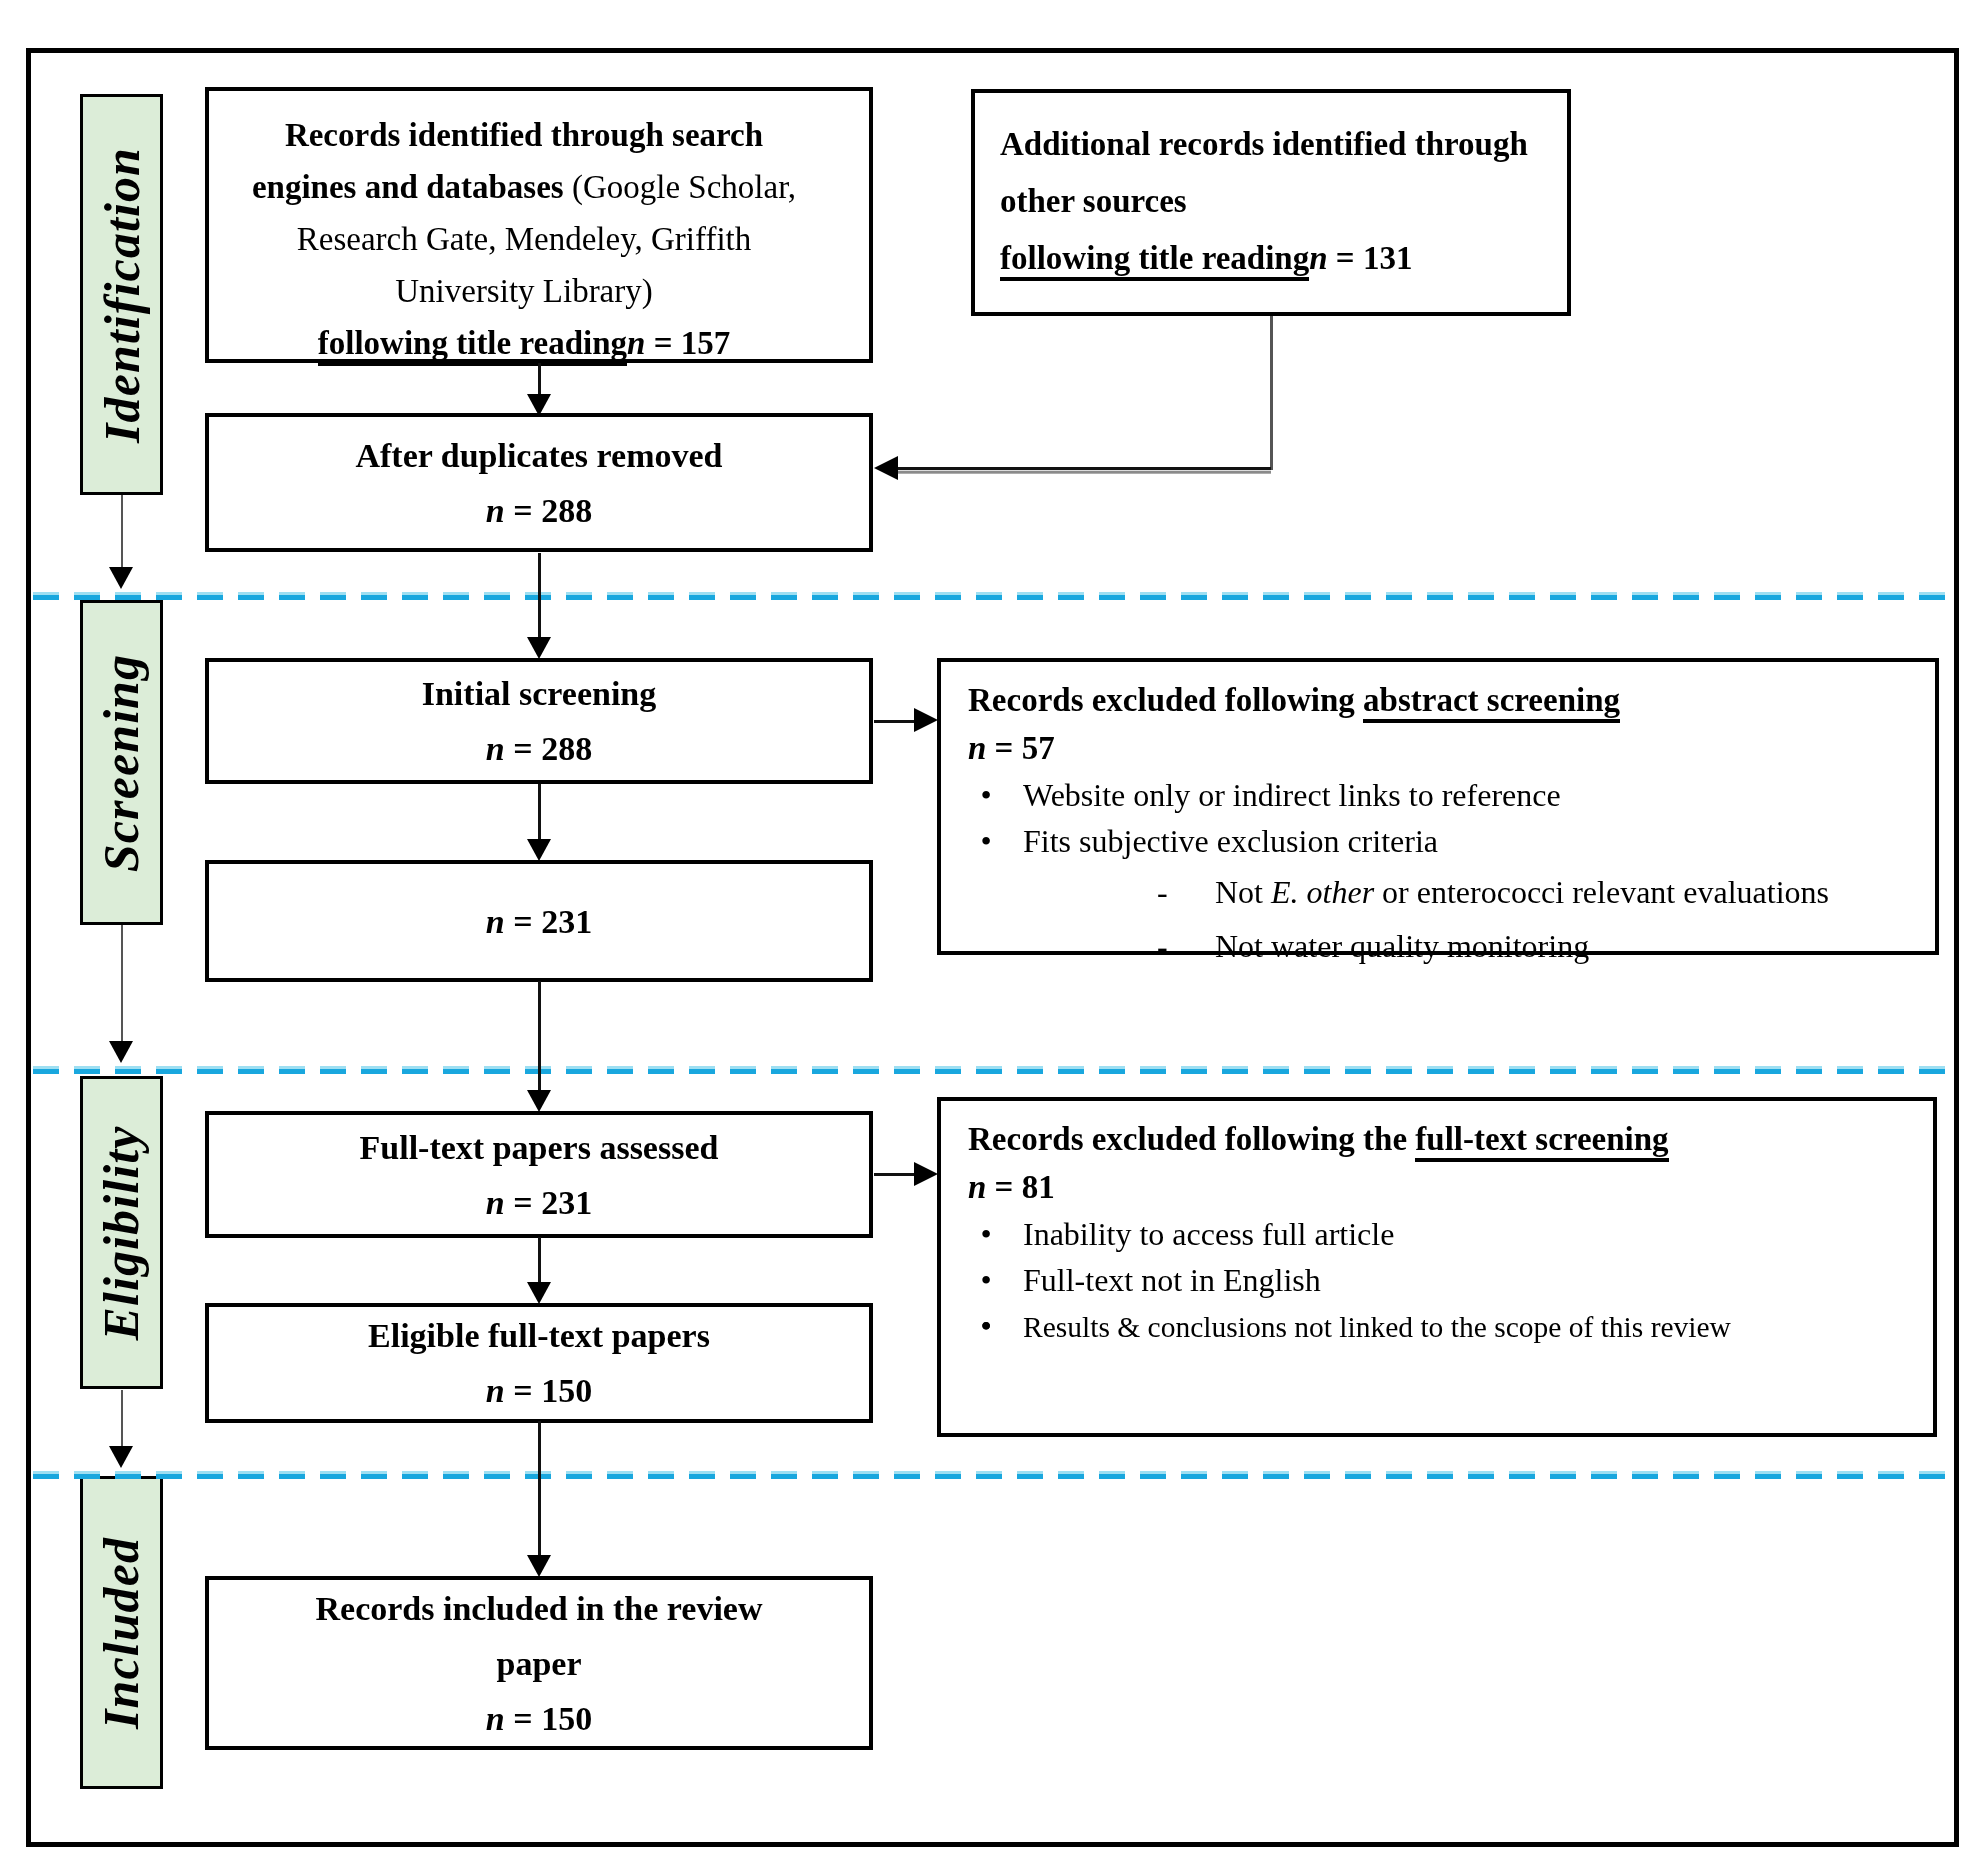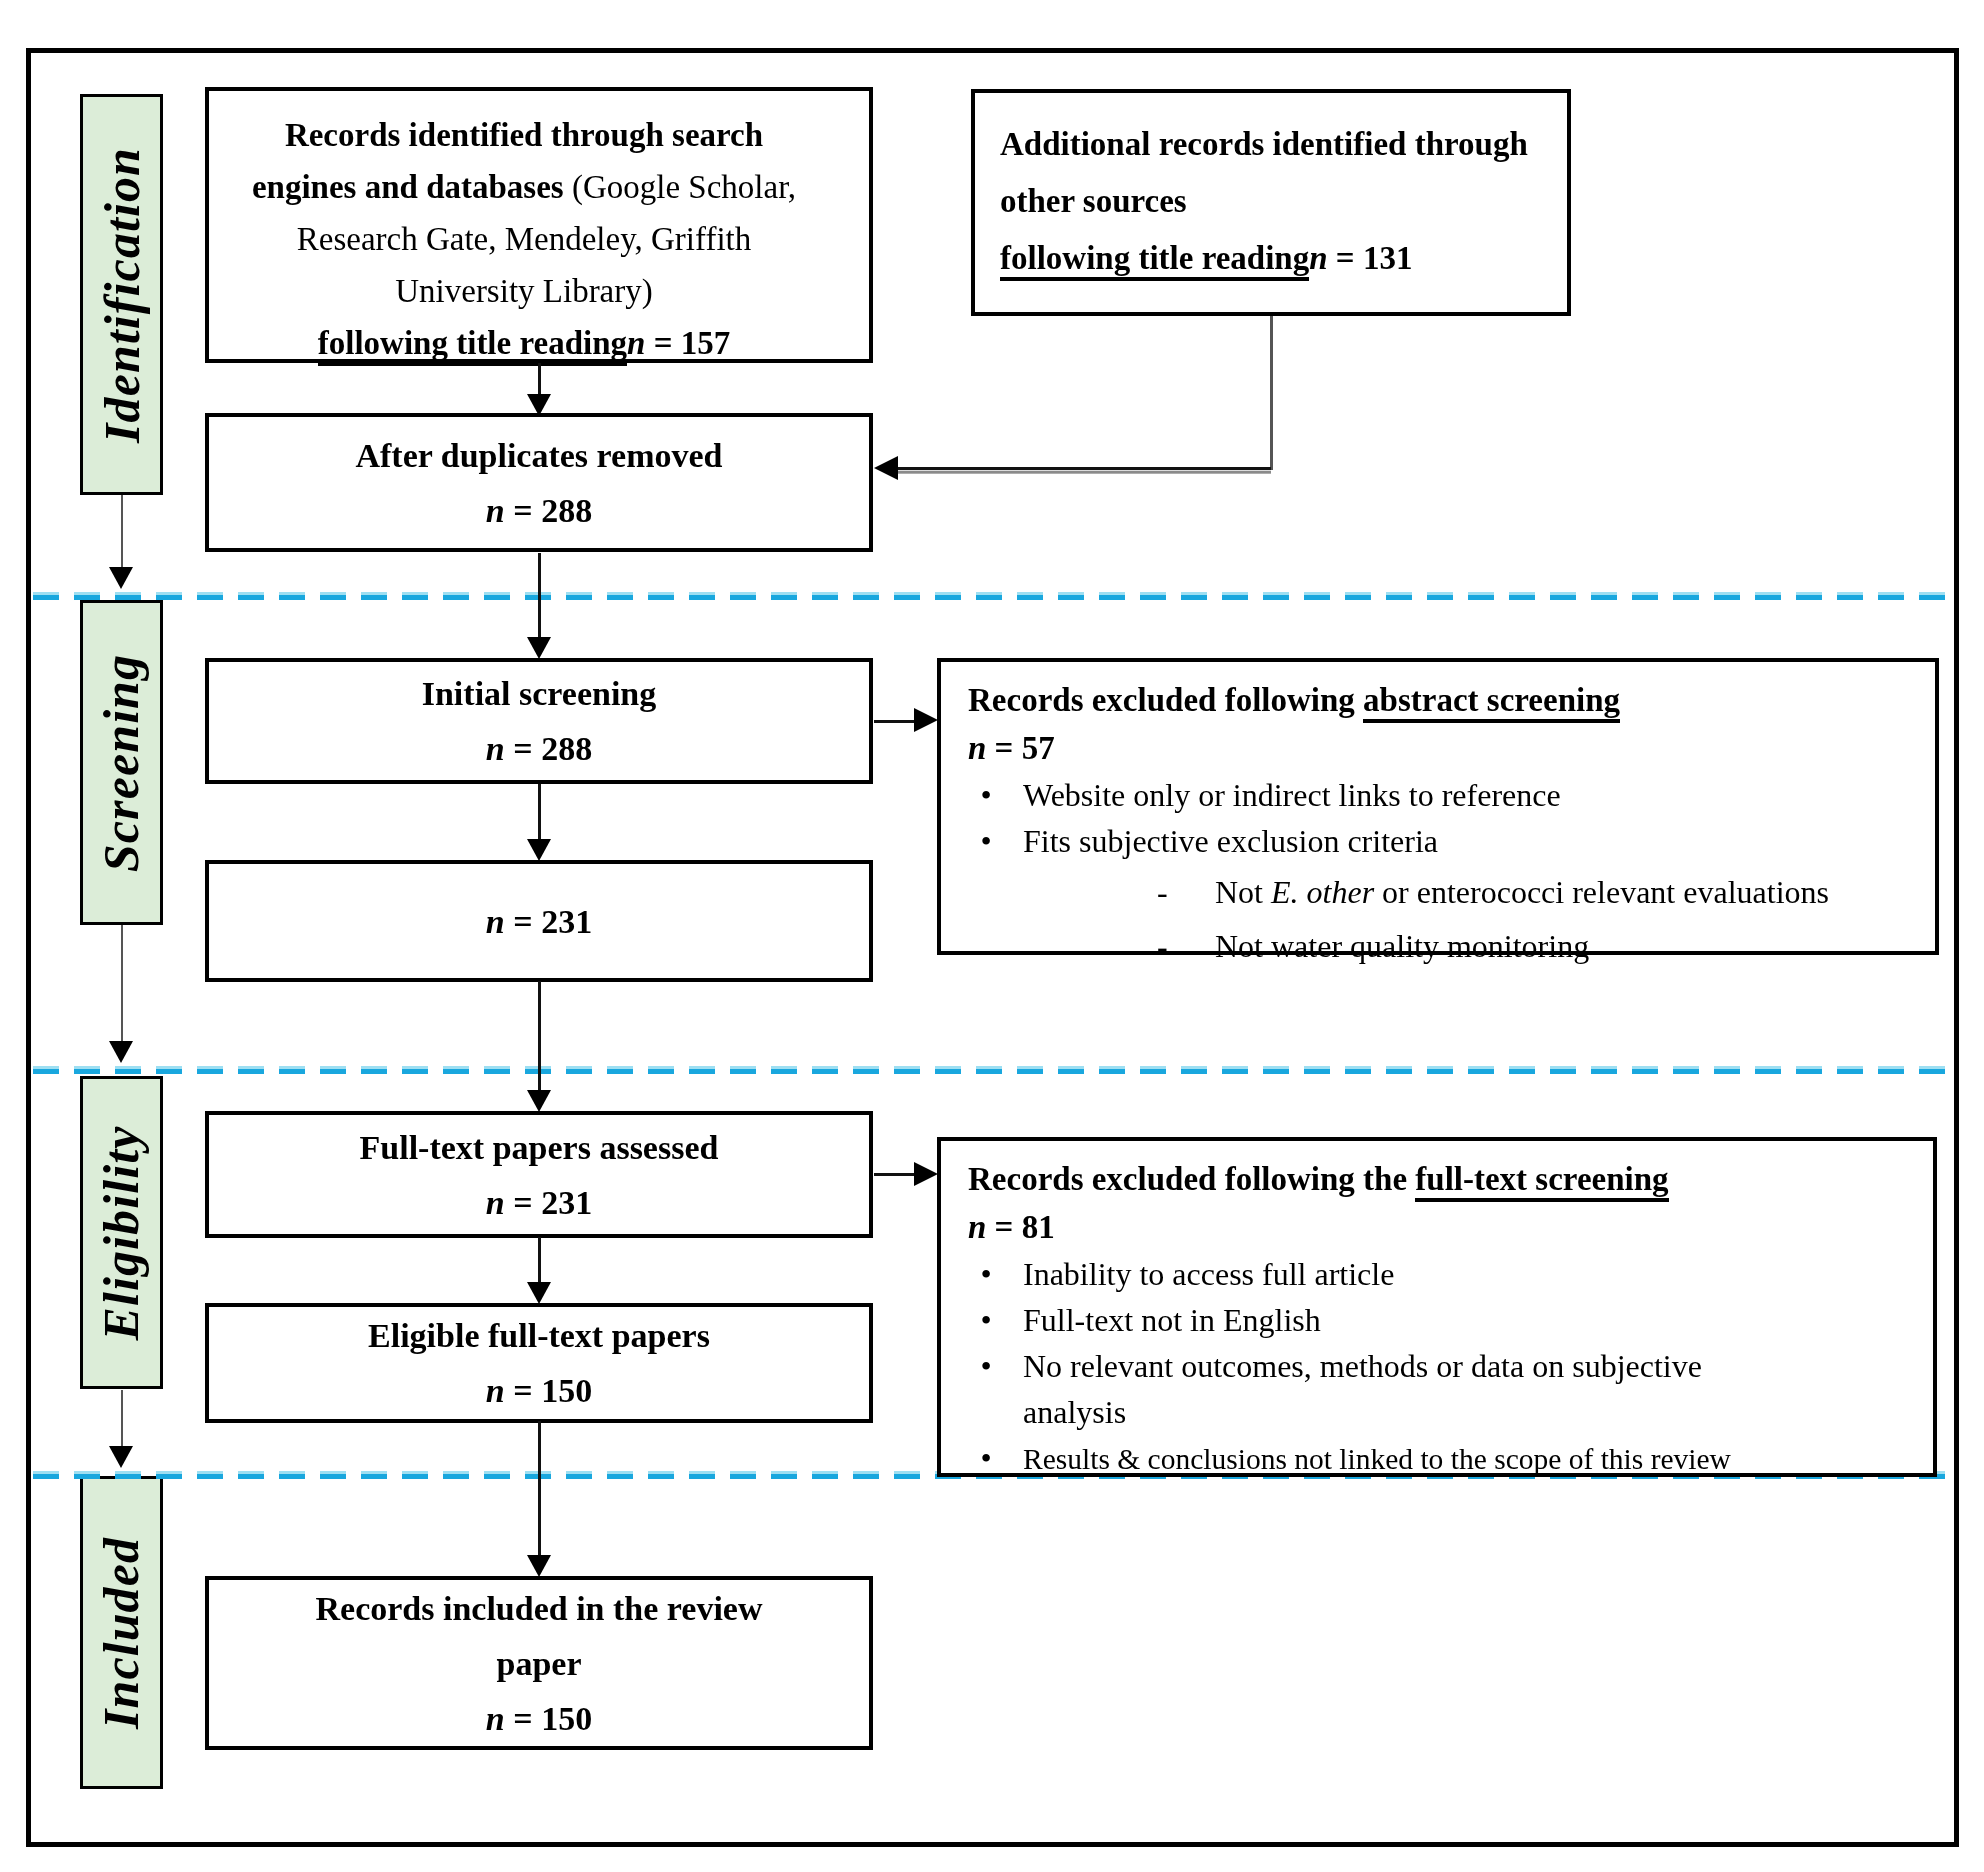--- a/index.html
+++ b/index.html
@@ -128,28 +128,28 @@
     <div class="excl-title">
       <span>Records excluded following </span><span class="u">abstract screening</span>
     </div>
     <div class="excl-n"><span class="n-it">n</span><span> = </span><span>57</span></div>
     <div class="brow"><span class="marker">•</span><span>Website only or indirect links to reference</span></div>
     <div class="brow"><span class="marker">•</span><span>Fits subjective exclusion criteria</span></div>
     <div class="srow"><span class="marker">-</span><span><span>Not </span><span class="it">E. other</span><span> or enterococci relevant evaluations</span></span></div>
     <div class="srow"><span class="marker">-</span><span>Not water quality monitoring</span></div>
   </div>
 
-  <div class="excl" style="left:937px;top:1097px;width:1000px;height:340px;margin-top:40px;">
+  <div class="excl" style="left:937px;top:1097px;width:1000px;height:340px;">
     <div class="excl-title">
       <span>Records excluded following the </span><span class="u">full-text screening</span>
     </div>
     <div class="excl-n"><span class="n-it">n</span><span> = </span><span>81</span></div>
     <div class="brow"><span class="marker">•</span><span>Inability to access full article</span></div>
     <div class="brow"><span class="marker">•</span><span>Full-text not in English</span></div>
-    <div class="brow"><span class="marker">•</span><span class="w-limit">No relevant outcomes, methods or data on subjective analysis</span></div>
+    <div class="brow"><span class="marker">•</span></div>
     <div class="brow"><span class="marker">•</span><span class="tight">Results &amp; conclusions not linked to the scope of this review</span></div>
   </div>
 
   <div class="vline" style="left:538px;top:363px;height:32px;"></div>
   <div class="ah-down" style="left:527px;top:394px;"></div>
 
   <div class="vline" style="left:538px;top:553px;height:85px;"></div>
   <div class="ah-down" style="left:527px;top:637px;"></div>
 
   <div class="vline" style="left:538px;top:784px;height:55px;"></div>

